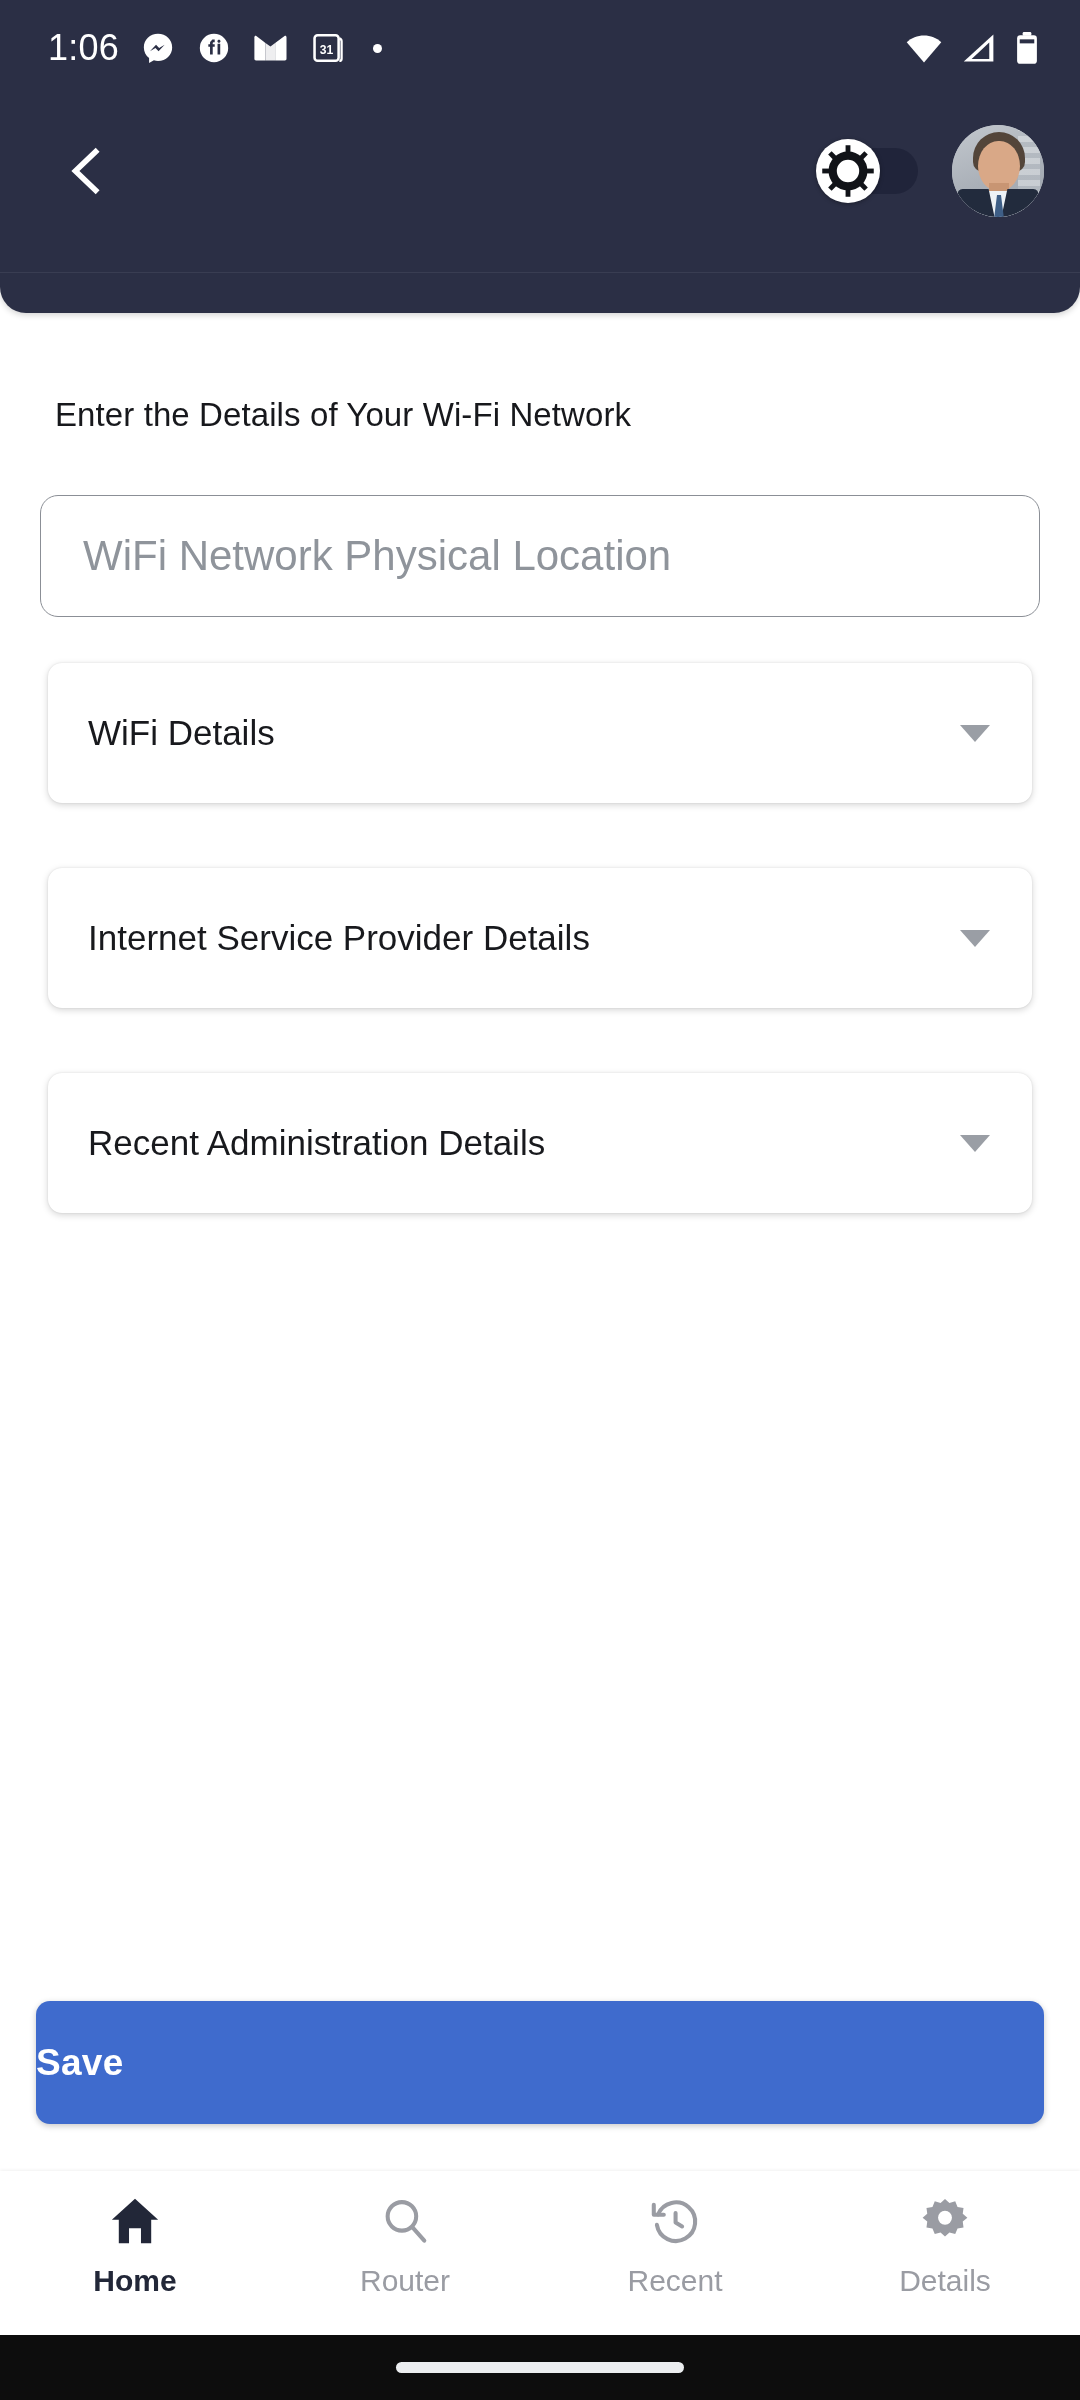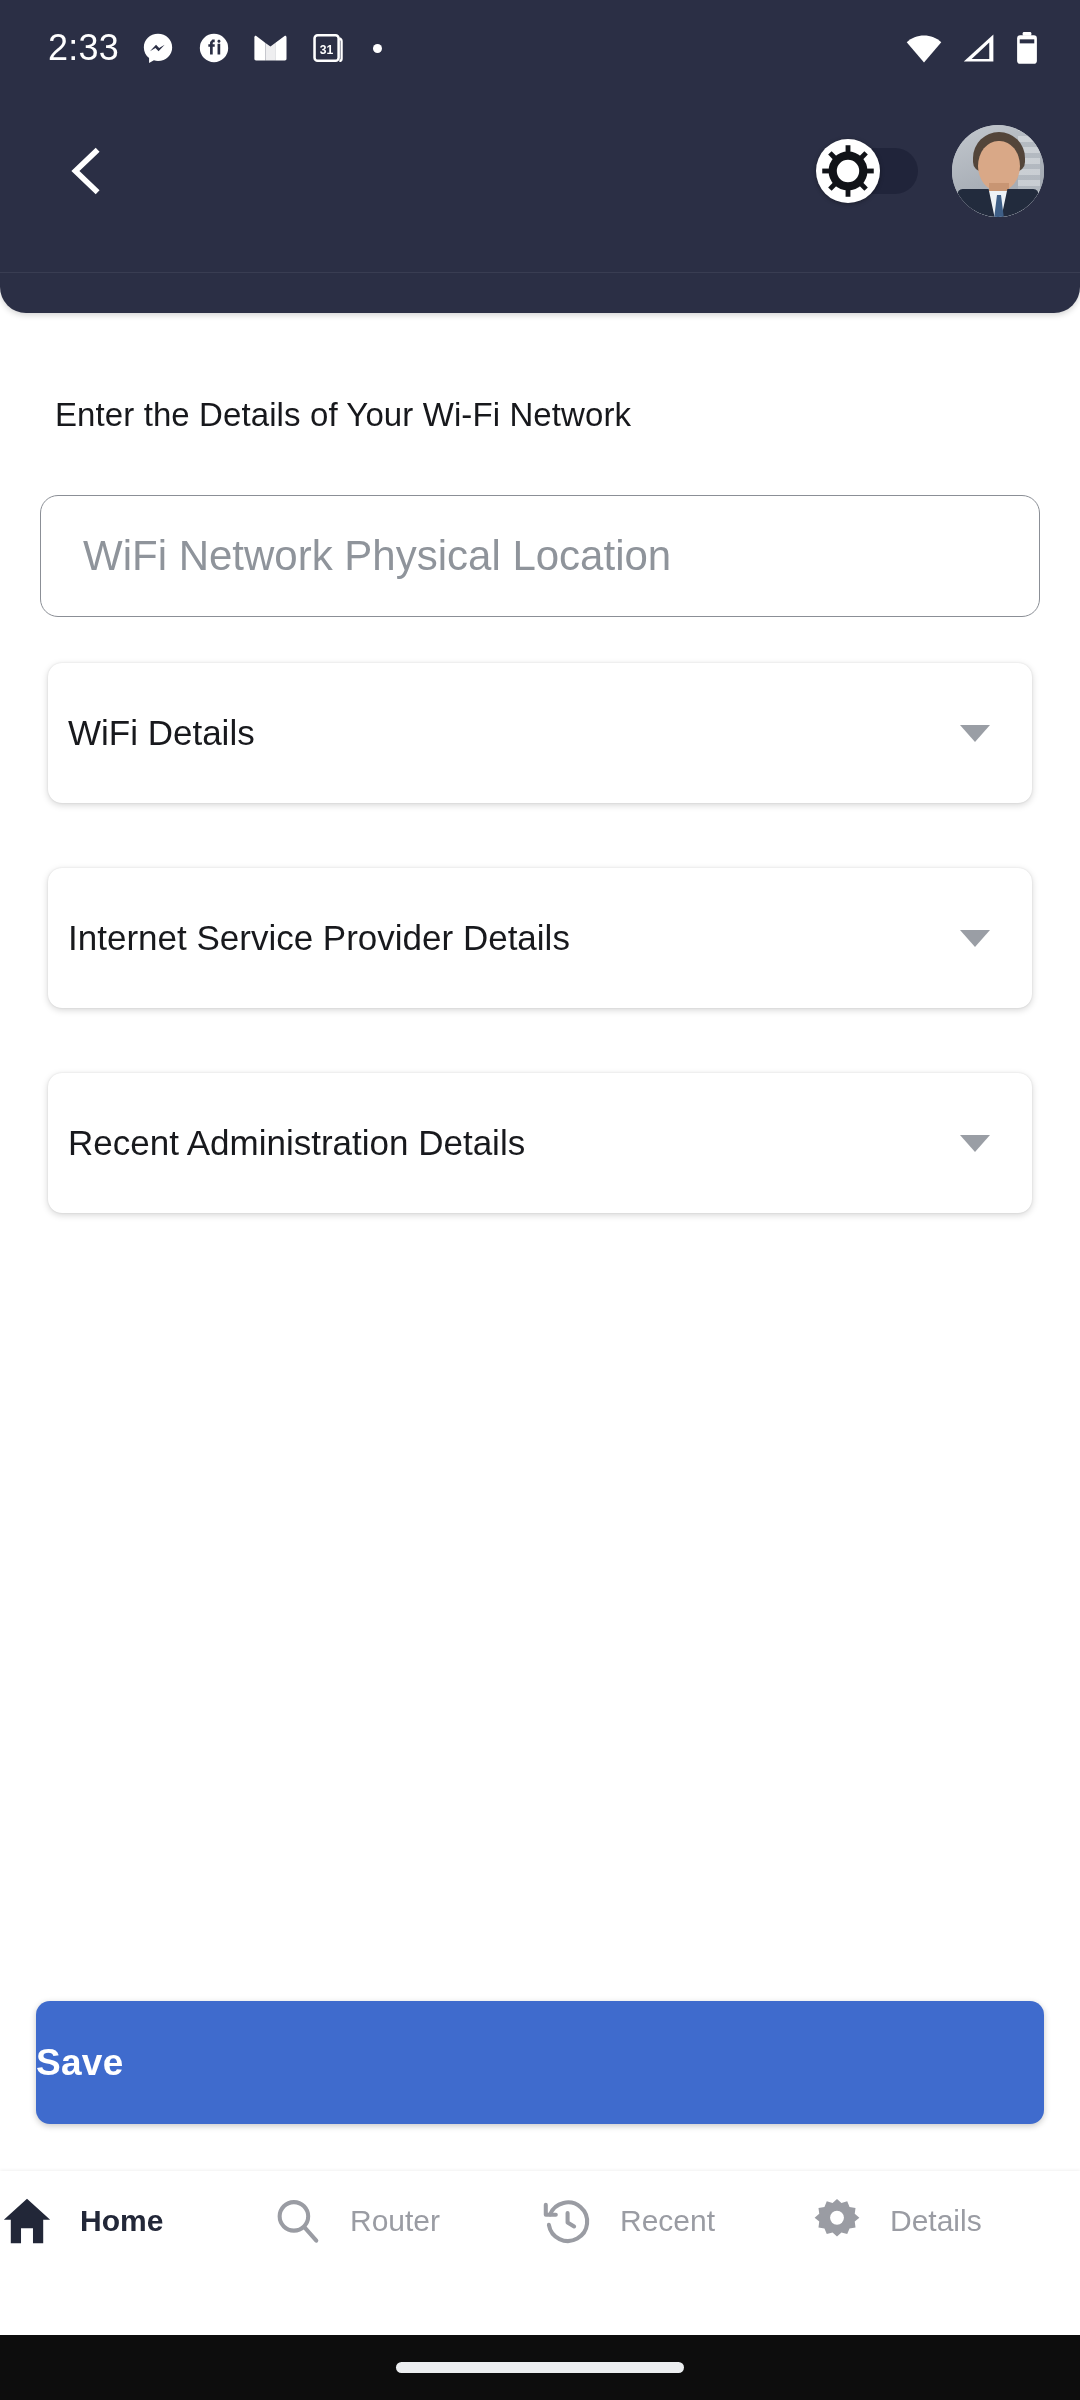--- a/index.html
+++ b/index.html
@@ -87,21 +87,21 @@
     border:1.5px solid #8b8f96; border-radius:18px; background:#ffffff;
     display:flex; align-items:center; padding:0 42px; cursor:text;
   }
   .loc-input .ph{ font-size:42px; color:#8f949b; font-weight:400; }
 
   .accordion{
     position:absolute; left:48px; width:984px; height:140px;
     background:#ffffff; border-radius:14px;
     box-shadow:0 2px 7px rgba(0,0,0,0.17), 0 0 2px rgba(0,0,0,0.10);
     display:flex; align-items:center; justify-content:space-between;
-    padding:0 42px 0 20px; cursor:pointer;gap:32px;
+    padding:0 42px 0 40px; cursor:pointer;gap:32px;
   }
   .acc-1{ top:350px; }
   .acc-2{ top:555px; }
   .acc-3{ top:760px; }
   .acc-label{ font-size:35px; color:#18191d; font-weight:400; }
   .caret{
     width:0; height:0; border-left:15px solid transparent; border-right:15px solid transparent;
     border-top:17px solid #9a9ea5;
   }
 
@@ -114,22 +114,22 @@
   }
   .save-btn span{ color:#ffffff; font-size:37px; font-weight:700; letter-spacing:0.3px; }
 
   
   .bottom-nav{
     position:absolute; left:0; top:2171px; width:1080px; height:164px;
     background:#ffffff; display:flex; align-items:flex-start;
     box-shadow:0 -1px 3px rgba(0,0,0,0.06);
   }
   .nav-item{
-    flex:1; display:flex; flex-direction:row; align-items:center;
-    padding-top:23px; gap:26px; cursor:pointer;
+    flex:1; display:flex; flex-direction:column; align-items:center;
+    padding-top:23px; gap:16px; cursor:pointer;
   }
   .nav-label{ font-size:30px; color:#9a9ca3; font-weight:400; }
   .nav-item.active .nav-label{ color:#222738; font-weight:700; }
 
   
   .gesture-bar{
     position:absolute; left:0; top:2335px; width:1080px; height:65px; background:#0d0d0d;
     display:flex; align-items:center; justify-content:center;
   }
   .gesture-pill{ width:288px; height:11px; border-radius:6px; background:#eceef0; }
@@ -138,21 +138,21 @@
 <body>
 
 <div id="app">
 
   <div class="header-wrap">
     <div class="header-top"></div>
     <div class="header-divider"></div>
 
     <div class="statusbar">
       <div class="sb-left">
-        <div class="sb-time">2:33</div>
+        <div class="sb-time">1:06</div>
 
         <svg class="sb-icn" width="34" height="34" viewBox="0 0 24 24">
           <path fill="#fff" d="M12 2C6.3 2 2 6.2 2 11.6c0 3 1.4 5.7 3.7 7.4v3.6l3.4-1.9c.9.3 1.9.4 2.9.4 5.7 0 10-4.2 10-9.5S17.7 2 12 2z"></path>
           <path fill="#2b2f45" d="M6.3 14.3l4.3-4.6 2.2 2.3 3.9-2.3-4.3 4.6-2.2-2.3z"></path>
         </svg>
 
         <svg class="sb-icn" width="34" height="34" viewBox="0 0 24 24">
           <circle cx="12" cy="12" r="10" fill="#fff"></circle>
           <path fill="#2b2f45" d="M10.1 7.1c0-.7.5-1.1 1.3-1.1h1.1V7.9h-.9c-.3 0-.5.2-.5.5v.9h1.4v1.8h-1.4v5.4H9.2v-5.4H8v-1.8h1.2v-.8c0-.6.3-1.4.9-1.4zm4.4 1.9h1.9v7.5h-1.9V9zm1-2.9c.6 0 1.1.5 1.1 1.1s-.5 1.1-1.1 1.1-1.1-.5-1.1-1.1.5-1.1 1.1-1.1z"></path>
         </svg>

